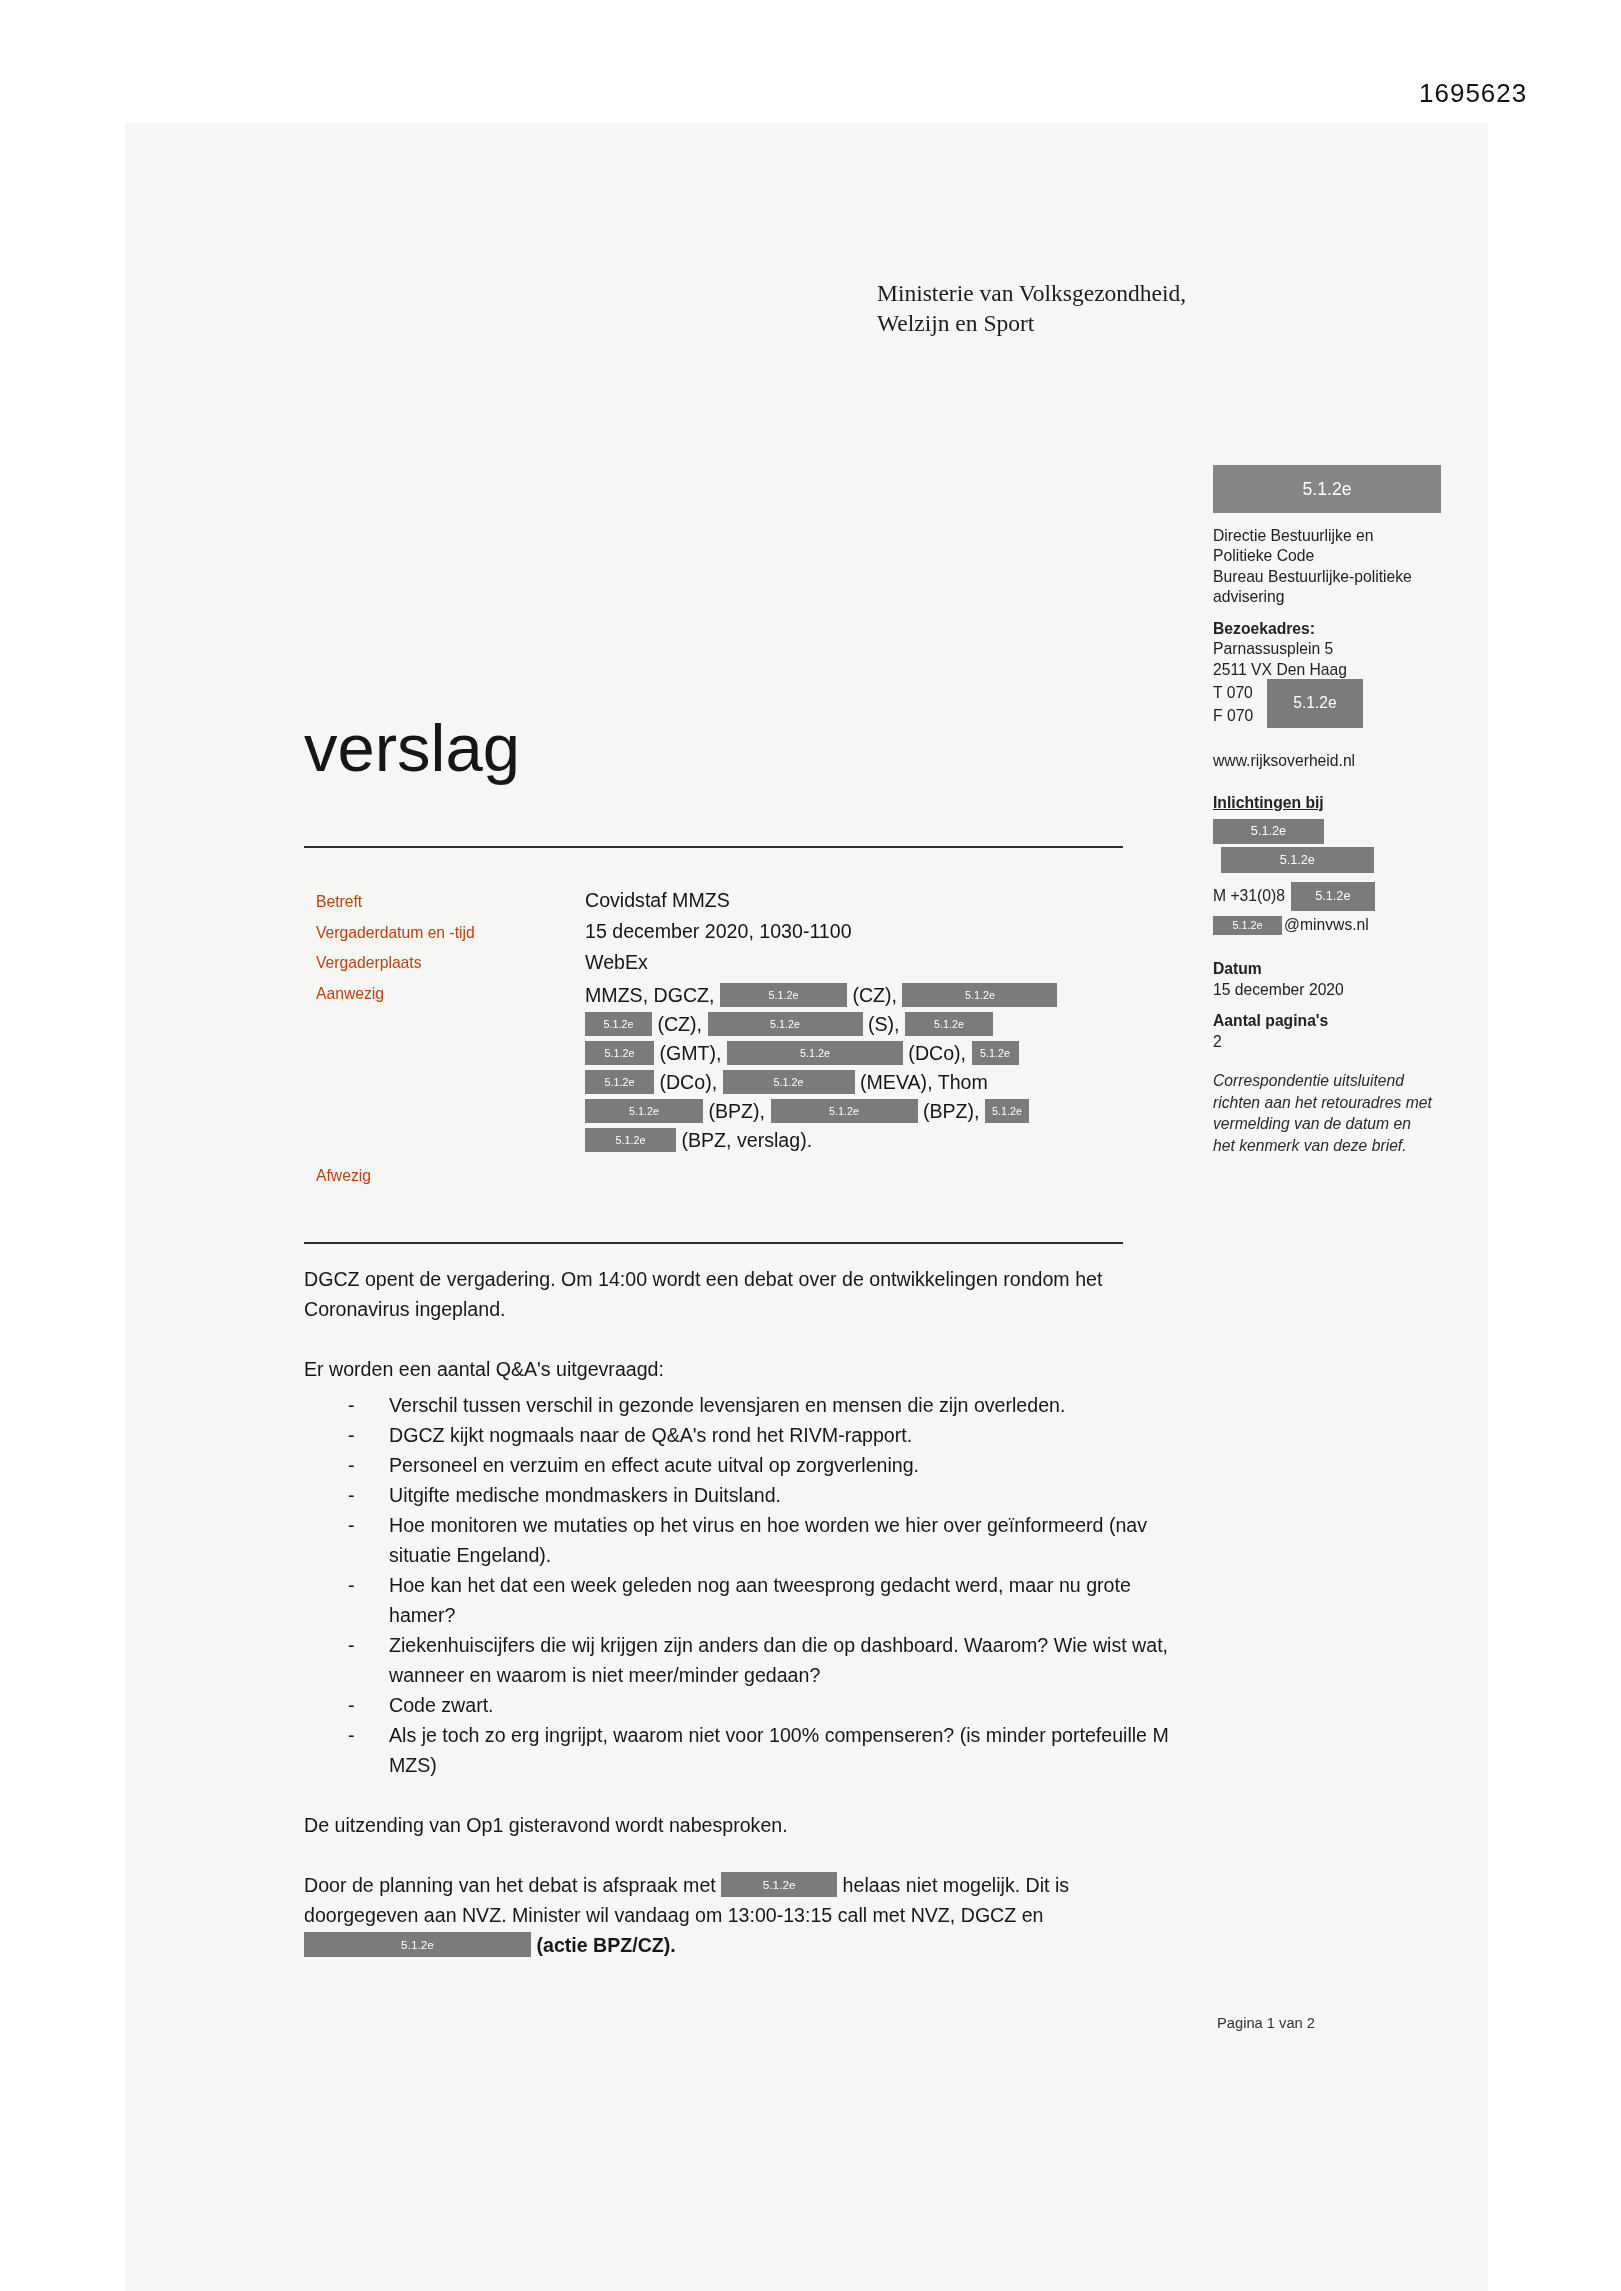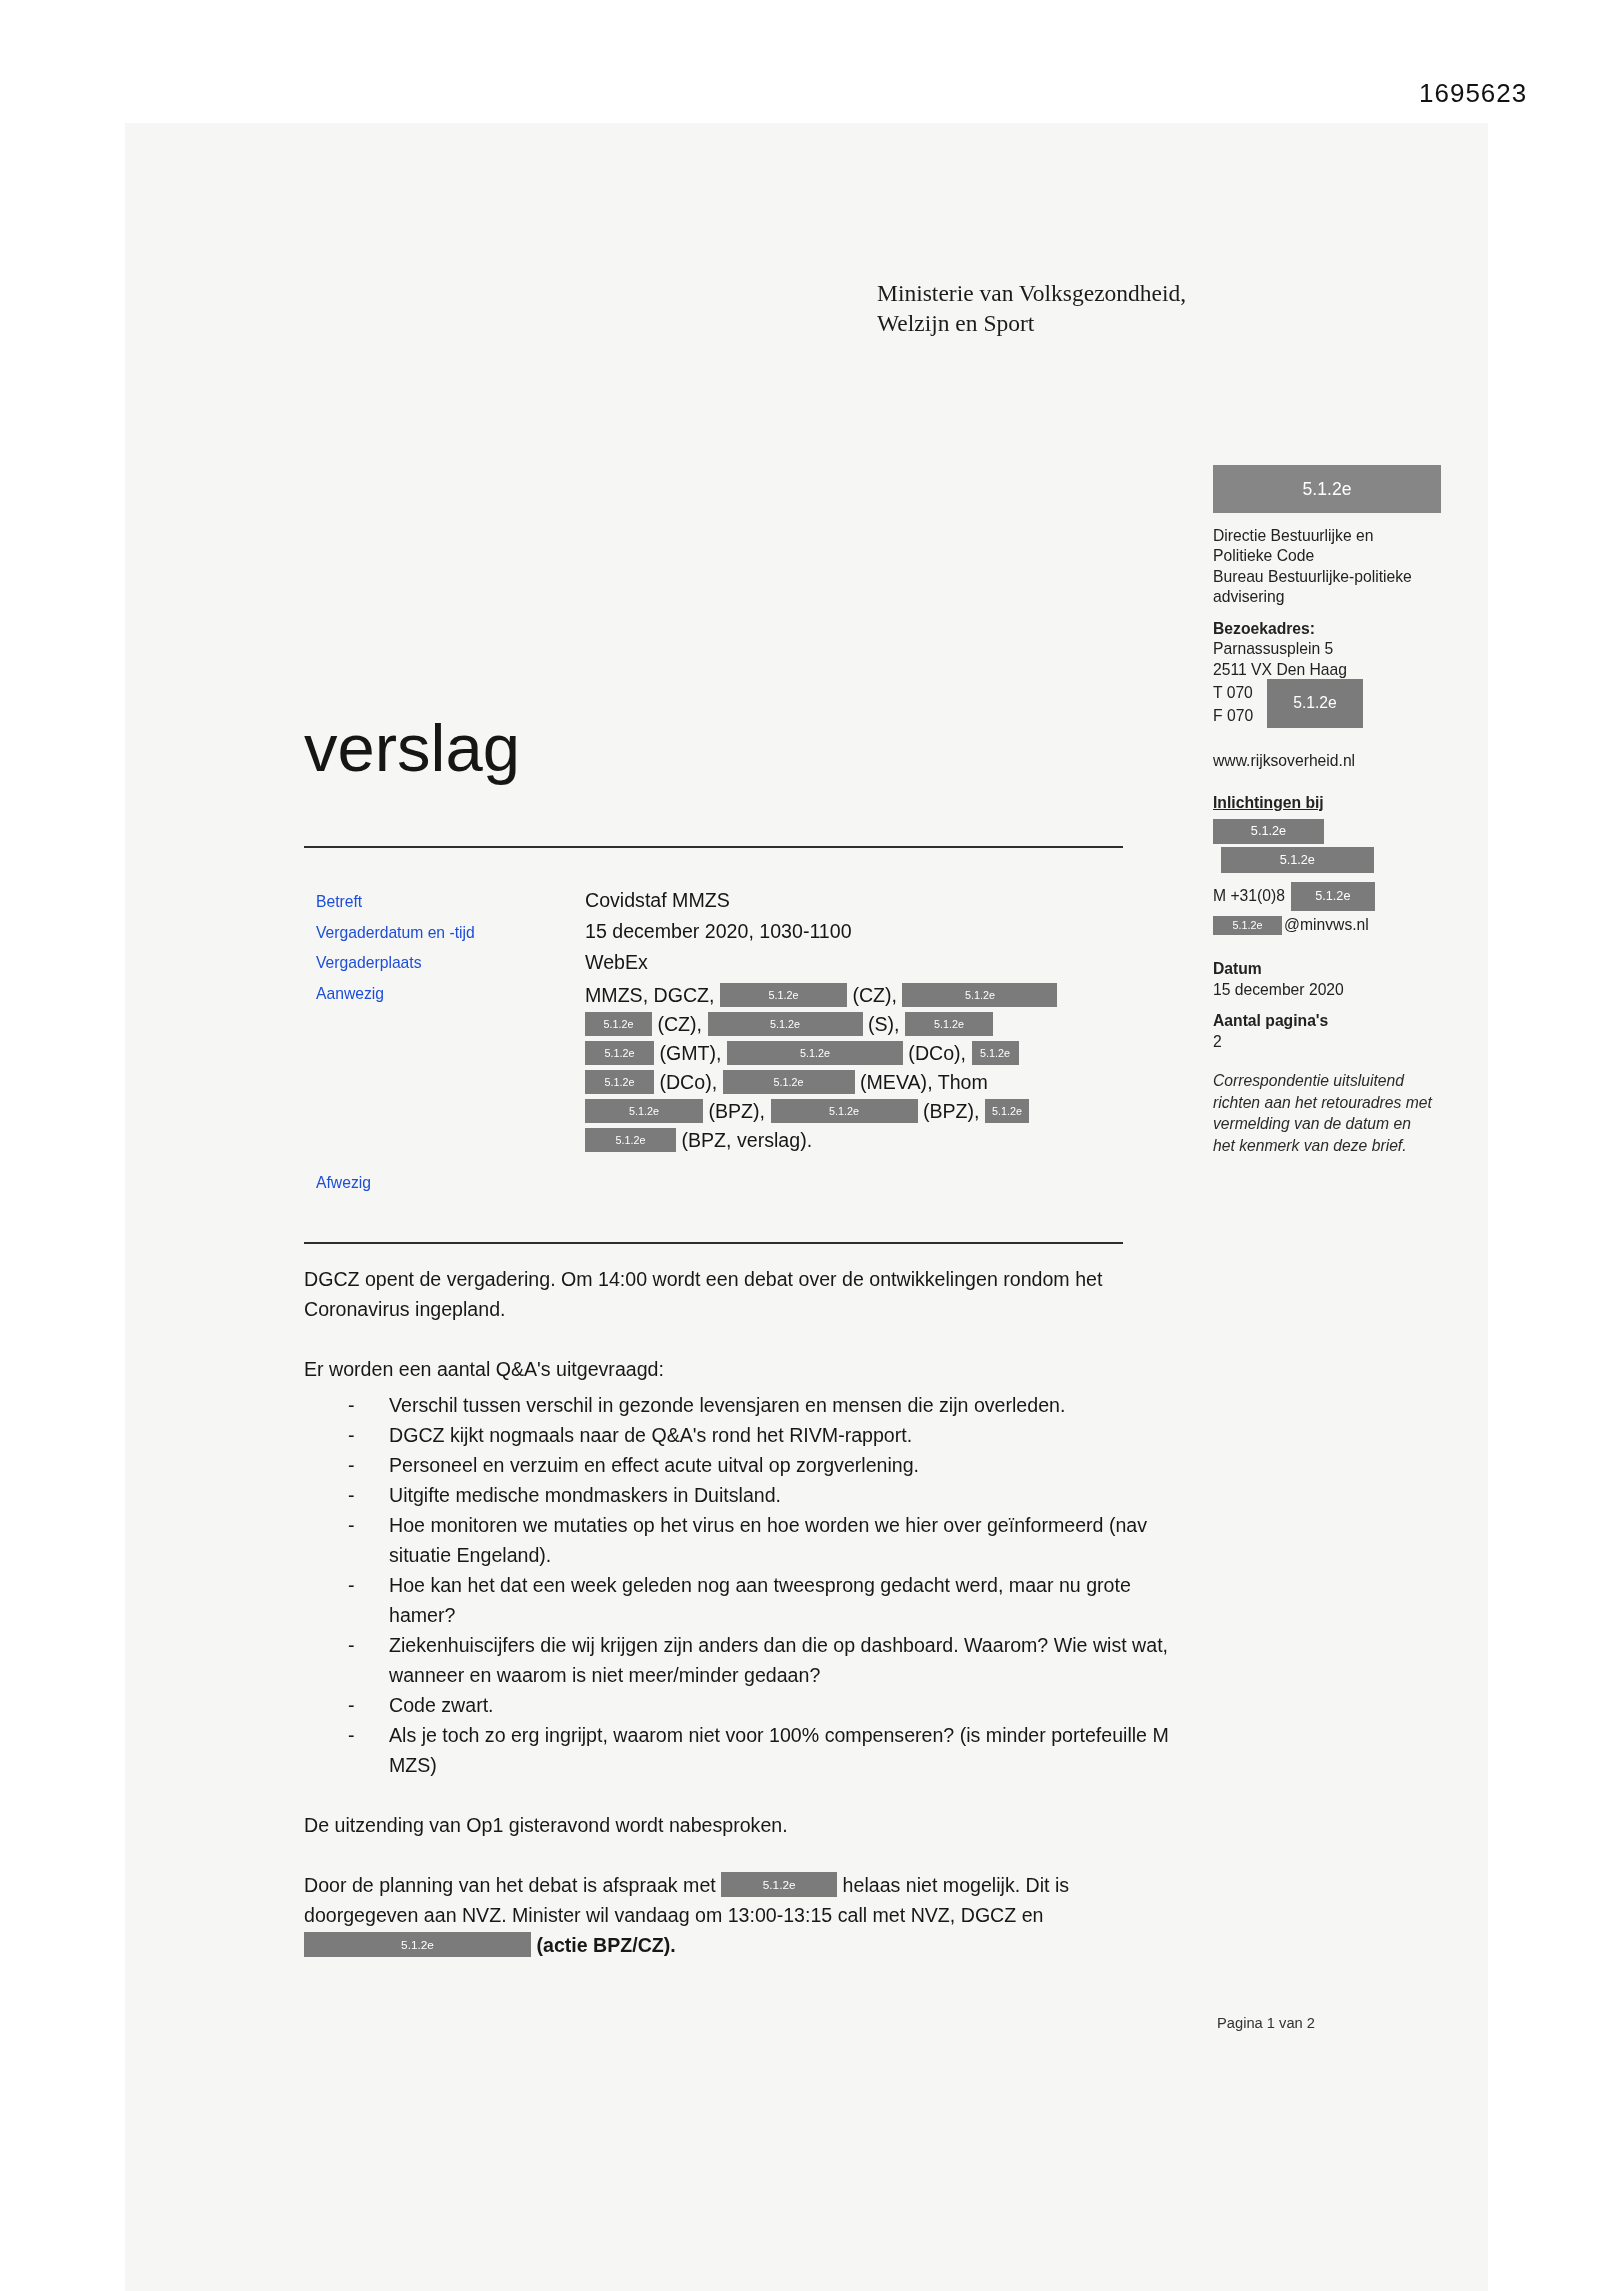--- a/index.html
+++ b/index.html
@@ -48,25 +48,25 @@
   
   .title{
     position:absolute;left:179px;top:586px;margin:0;
     font-size:67px;font-weight:400;color:#161616;letter-spacing:0;
   }
   .rule{position:absolute;left:179px;width:819px;border-top:2px solid #2e2e2e;height:0;}
   .rule1{top:723px;}
   .rule2{top:1119px;}
   .meta{position:absolute;left:191px;top:766px;width:902px;}
   .metarow{display:flex;margin-bottom:7.8px;}
-  .metalabel{width:269px;flex-shrink:0;font-size:15.7px;color:#1d4ed8;padding-top:3.9px;}
+  .metalabel{width:269px;flex-shrink:0;font-size:15.7px;color:#c2410c;padding-top:3.9px;}
   .metavalue{font-size:19.6px;color:#161616;}
   .aanwezig-line{line-height:29px;white-space:nowrap;}
   .aanwezig-line .redact{height:23.5px;font-size:10.8px;vertical-align:middle;position:relative;top:-2px;}
-  .afwezig{margin-top:15px;}
+  .afwezig{margin-top:8px;}
   .bodytext{
     position:absolute;left:179px;top:1141px;width:874px;
     font-size:19.6px;line-height:30px;color:#181818;
   }
   .para{margin:0 0 30px 0;}
   .para2{margin:0 0 5.9px 0;}
   .bullets{margin:0 0 30px 0;}
   .bullet{display:flex;}
   .dash{width:41px;margin-left:44px;flex-shrink:0;}
   .btext{flex:1;}

